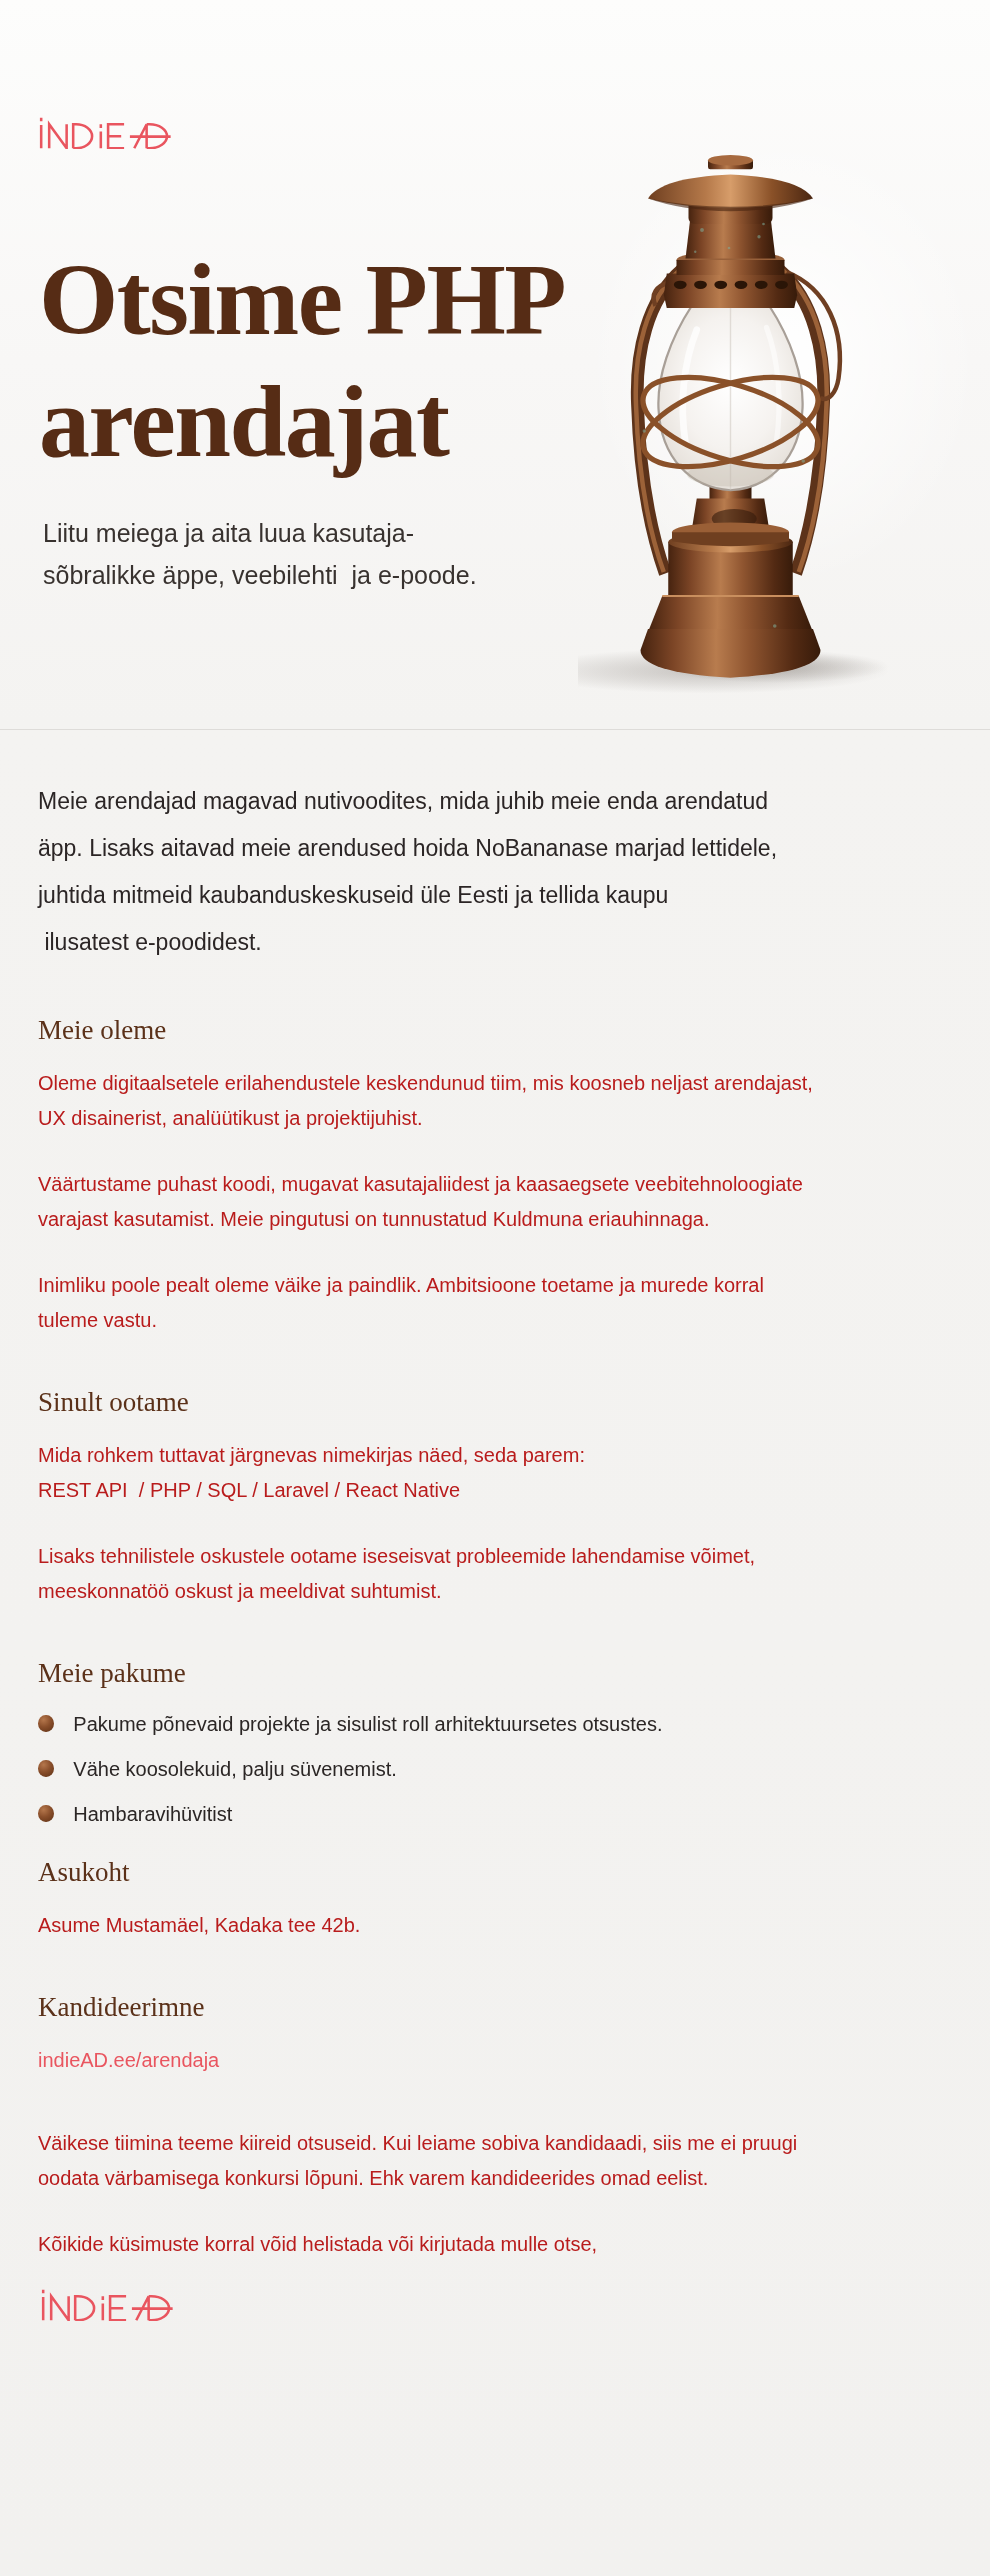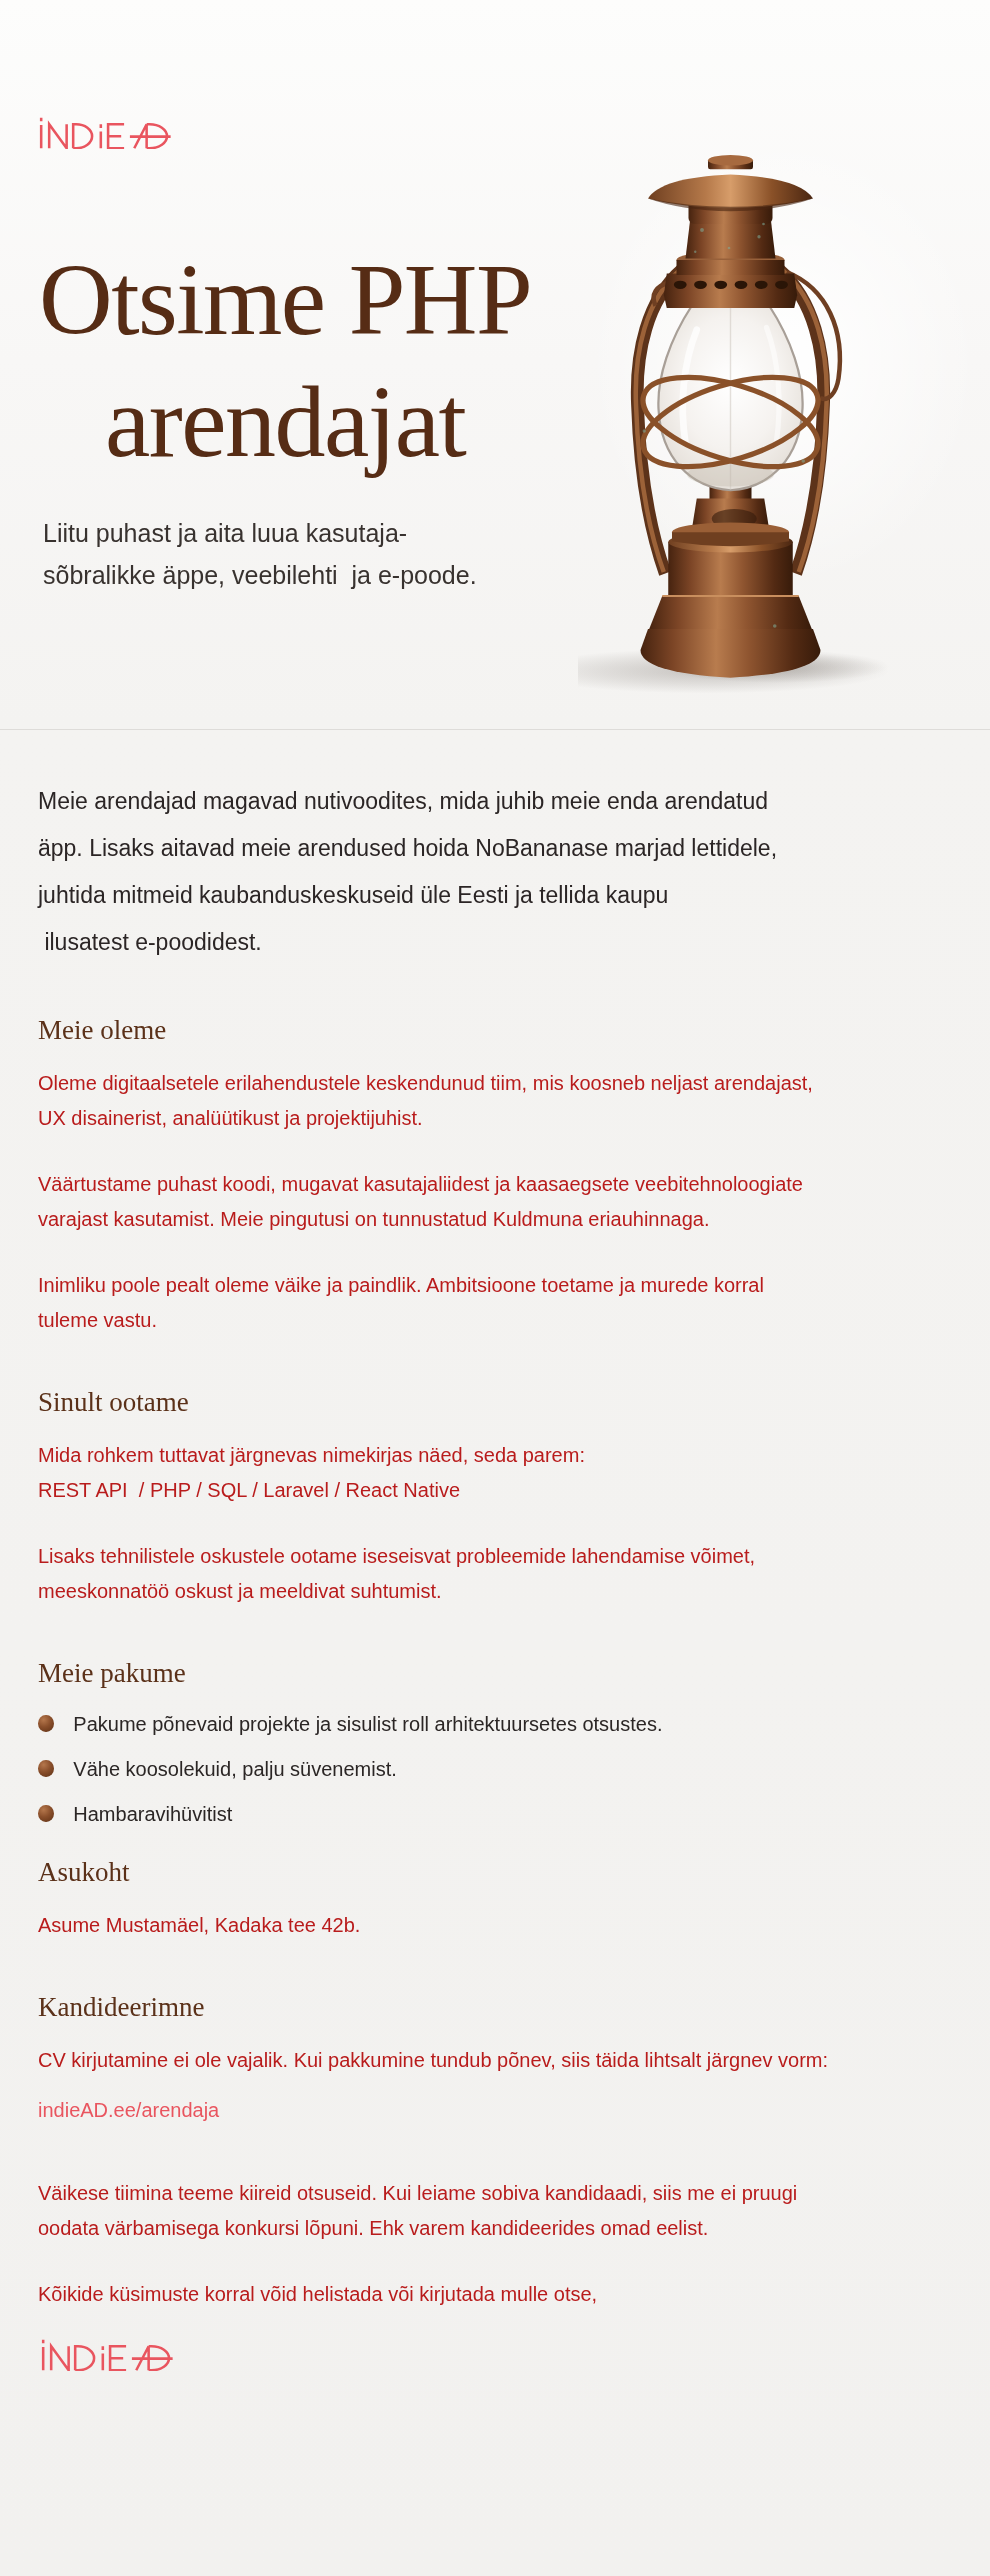--- a/index.html
+++ b/index.html
@@ -10,22 +10,22 @@
   }
   .pre{white-space:pre-wrap;}
   
   .hero{position:relative;height:729px;}
   .hero-glow{position:absolute;right:0;top:68px;width:495px;height:661px;
     background:radial-gradient(ellipse 55% 48% at 58% 44%,#ffffff 0%,rgba(255,255,255,0) 72%);}
   .logo{position:absolute;left:34px;top:117px;}
   .logo svg{display:block;}
   .footer-logo{margin:27px 0 0 -2.3px;}
   .hero-title{position:absolute;left:39px;top:239px;margin:0;
-    font-family:"Liberation Serif",serif;font-weight:400;
-    font-size:102px;line-height:122px;letter-spacing:-1.5px;color:#562c15;text-align:center;}
+    font-family:"Liberation Serif",serif;font-weight:700;
+    font-size:102px;line-height:122px;letter-spacing:-1.5px;color:#562c15;}
   .hero-sub{position:absolute;left:43px;top:512px;margin:0;
     font-size:25px;line-height:42px;color:#38322f;}
   .lantern-wrap{position:absolute;right:0;top:146px;width:413px;height:570px;}
   .lantern{width:413px;height:570px;display:block;}
   
   .divider{border:none;border-top:1.5px solid #dedcd9;margin:0;}
   
   .content{padding:0 68px 0 38px;}
   .intro{margin:48px 0 0;font-size:23px;line-height:47px;color:#2b2525;}
   h2{font-family:"Liberation Serif",serif;font-weight:500;
@@ -59,21 +59,21 @@
           <path d="M118,10H96V43H118 M96,26.5H114"></path>
           <path d="M132,43L149,10 M149,10V43 M149,10h4a24,16.5 0 0 1 0,33h-4 M126,27H182"></path>
         </g>
       </defs>
       <use href="#logo-shape"></use>
     </svg>
   </div>
 
   <h1 class="hero-title pre">Otsime PHP
 arendajat</h1>
-  <p class="hero-sub pre">Liitu puhast ja aita luua kasutaja-
+  <p class="hero-sub pre">Liitu meiega ja aita luua kasutaja-
 sõbralikke äppe, veebilehti  ja e-poode.</p>
 
   <div class="lantern-wrap">
     <svg class="lantern" viewBox="0 0 550 760" role="img" aria-label="copper-lantern">
       <defs>
         <linearGradient id="cu" x1="0" y1="0" x2="1" y2="0">
           <stop offset="0" stop-color="#46230f"></stop>
             <stop offset=".18" stop-color="#7c4526"></stop>
           <stop offset=".42" stop-color="#b87c4e"></stop>
             <stop offset=".6" stop-color="#8f5530"></stop>
@@ -204,21 +204,20 @@
     <li class="offer-item">
       <span class="dot"></span>
       <span>Hambaravihüvitist</span>
     </li>
   </ul>
 
   <h2 style="margin-top:28px">Asukoht</h2>
   <p class="body-p">Asume Mustamäel, Kadaka tee 42b.</p>
 
   <h2>Kandideerimne</h2>
-  <p class="body-p" style="margin-bottom:0">CV kirjutamine ei ole vajalik. Kui pakkumine tundub põnev, siis täida lihtsalt järgnev vorm:</p>
   <a class="apply-link" href="indieAD.ee/arendaja">indieAD.ee/arendaja</a>
   <p class="body-p gap-p pre">Väikese tiimina teeme kiireid otsuseid. Kui leiame sobiva kandidaadi, siis me ei pruugi
 oodata värbamisega konkursi lõpuni. Ehk varem kandideerides omad eelist.</p>
   <p class="body-p gap-p">Kõikide küsimuste korral võid helistada või kirjutada mulle otse,</p>
 
 
   <div class="footer-logo">
     <svg width="154" height="32" viewBox="0 0 200 44" role="img" aria-label="INDIE AD">
       <use href="#logo-shape"></use>
     </svg>

